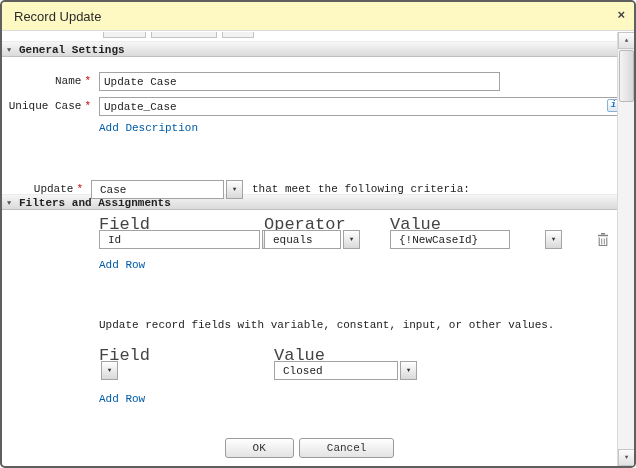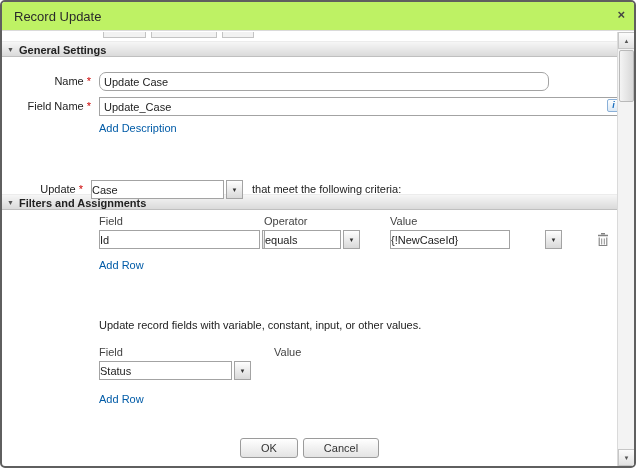--- a/index.html
+++ b/index.html
@@ -3,64 +3,64 @@
 <meta charset="utf-8">
 <style>
   * { margin:0; padding:0; box-sizing:border-box; }
   html,body { width:636px; height:468px; }
   body { font-family:"Liberation Sans",sans-serif; background:#fff; }
 
   .dialog { position:relative; width:636px; height:468px; background:#fff;
             border:2px solid #5f5f5f; border-radius:5px; overflow:hidden; }
 
   .titlebar { position:absolute; top:0; left:0; right:0; height:29px;
-              background:#bef264; border-bottom:1px solid #dadada; }
+              background:#fef9c3; border-bottom:1px solid #dadada; }
   .title { position:absolute; left:12px; top:7px; font-size:13px; color:#2b2b2b; }
   .close { position:absolute; right:9px; top:5px; font-size:13px; font-weight:bold;
            color:#444; cursor:pointer; }
 
-  .body { position:absolute; top:30px; left:0; right:0; bottom:0; }
+  .body { position:absolute; top:30px; left:0; right:0; bottom:0;font-family:Liberation Mono, monospace; }
 
   .frag { position:absolute; height:6px; background:#f2f2f2;
           border:1px solid #c3c3c3; border-top:none; }
 
   .sectionbar { position:absolute; left:0; right:17px; height:16px;
                 background:linear-gradient(#f6f6f6,#dadada);
                 border-top:1px solid #ececec; border-bottom:1px solid #bfbfbf; }
   .tri { position:absolute; left:5px; top:4px; font-size:7px; color:#555; }
   .stitle { position:absolute; left:17px; top:2px; font-size:11px; font-weight:bold; color:#222; }
 
   .lbl { position:absolute; font-size:11px; color:#222; white-space:nowrap; text-align:right; }
   .req { color:#cc0000; margin-left:3px; }
 
   .tinput { position:absolute; height:19px; border:1px solid #a3a3a3; background:#fff;
             font-family:inherit; font-size:11px; padding:1px 4px; color:#222; }
 
   .combo { position:absolute; display:flex; height:19px; }
   .cinput { flex:1; min-width:0; border:1px solid #a3a3a3; background:#fff;
-            font-family:inherit; font-size:11px; padding:1px 0; color:#222; }
+            font-family:inherit; font-size:11px; padding:1px 8px; color:#222; }
   .cbtn { width:17px; height:19px; margin-left:2px; border:1px solid #a3a3a3;
           background:linear-gradient(#fefefe,#d9d9d9); display:flex;
           align-items:center; justify-content:center; cursor:pointer; }
   .arr { font-size:6px; color:#333; }
 
   .link { position:absolute; font-size:11px; color:#015ba7; cursor:pointer; white-space:nowrap; }
-  .colhdr { position:absolute; font-size:11px; color:#444; white-space:nowrap; }
+  .colhdr { position:absolute; font-size:17px; color:#444; white-space:nowrap; }
   .note { position:absolute; font-size:11px; color:#222; white-space:nowrap; }
 
   .infoicon { position:absolute; width:13px; height:13px; border:1px solid #8ab0d8;
               background:linear-gradient(#fdfefe,#dce9f5); color:#1a6fbf;
               font-size:9px; font-style:italic; font-weight:bold; text-align:center;
               line-height:11px; border-radius:2px; cursor:pointer; }
 
   .trash { position:absolute; cursor:pointer; }
 
   .footer { position:absolute; left:0; right:17px; top:406px; display:flex;
             justify-content:center; gap:5px; }
-  .btn { height:20px; min-width:32px; padding:1px 20px; font-family:inherit; font-size:11px;
+  .btn { height:20px; min-width:32px; padding:1px 27px; font-family:inherit; font-size:11px;
          color:#333; border:1px solid #9b9b9b; border-radius:3px;
          background:linear-gradient(#ffffff,#e3e3e3); cursor:pointer; }
 
   .scrollbar { position:absolute; top:0; right:0; bottom:0; width:17px;
                background:#f3f3f3; border-left:1px solid #dadada; }
   .sbtn { position:absolute; left:0; width:17px; height:17px;
           background:linear-gradient(#fcfcfc,#e2e2e2); border:1px solid #c6c6c6;
           display:flex; align-items:center; justify-content:center; cursor:pointer; }
   .sbtn-up { top:0; } .sbtn-down { bottom:0; }
   .sarr { font-size:6px; color:#555; }
@@ -85,24 +85,24 @@
     <div class="frag" style="left:220px; top:0; width:32px;"></div>
 
     <div class="sectionbar" style="top:9px;">
       <span class="tri">▼</span>
       <span class="stitle">General Settings</span>
     </div>
 
     <div class="lbl" style="left:0; top:43px; width:89px;">
       <span>Name</span><span class="req">*</span>
     </div>
-    <input class="tinput" style="left: 97px; top: 40px; width: 450px; border-radius: 7px;" value="Update Case">
+    <input class="tinput" style="left: 97px; top: 40px; width: 401px;" value="Update Case">
 
     <div class="lbl" style="left:0; top:68px; width:89px;">
-      <span>Field Name</span><span class="req">*</span>
+      <span>Unique Case</span><span class="req">*</span>
     </div>
     <input class="tinput" style="left: 97px; top: 65px; width: 572px;" value="Update_Case">
     <span class="infoicon" style="left:605px; top:67px;">i</span>
 
     <span class="link" style="left:97px; top:90px;">Add Description</span>
 
     <div class="sectionbar" style="top:118px;margin-top:44px;">
       <span class="tri">▼</span>
       <span class="stitle">Filters and Assignments</span>
     </div>
@@ -150,21 +150,26 @@
     </span>
 
     <span class="link" style="left:97px; top:227px;">Add Row</span>
 
     <span class="note" style="left:97px; top:287px;">Update record fields with variable, constant, input, or other values.</span>
 
     <span class="colhdr" style="left:97px; top:314px;">Field</span>
     <span class="colhdr" style="left:272px; top:314px;">Value</span>
 
     <div class="combo" style="left:97px; top:329px; width:152px;">
-      <input class="cinput" readonly="" value="Status" style="">
+      <span class="cbtn">
+          <span class="arr">▼</span>
+        </span>
+    </div>
+    <div class="combo" style="left:272px; top:329px; width:143px;">
+      <input class="cinput" readonly="" value="Closed" style="">
       <span class="cbtn">
           <span class="arr">▼</span>
         </span>
     </div>
 
     <span class="link" style="left:97px; top:361px;">Add Row</span>
 
     <div class="footer">
       <button class="btn">OK</button>
       <button class="btn">Cancel</button>

